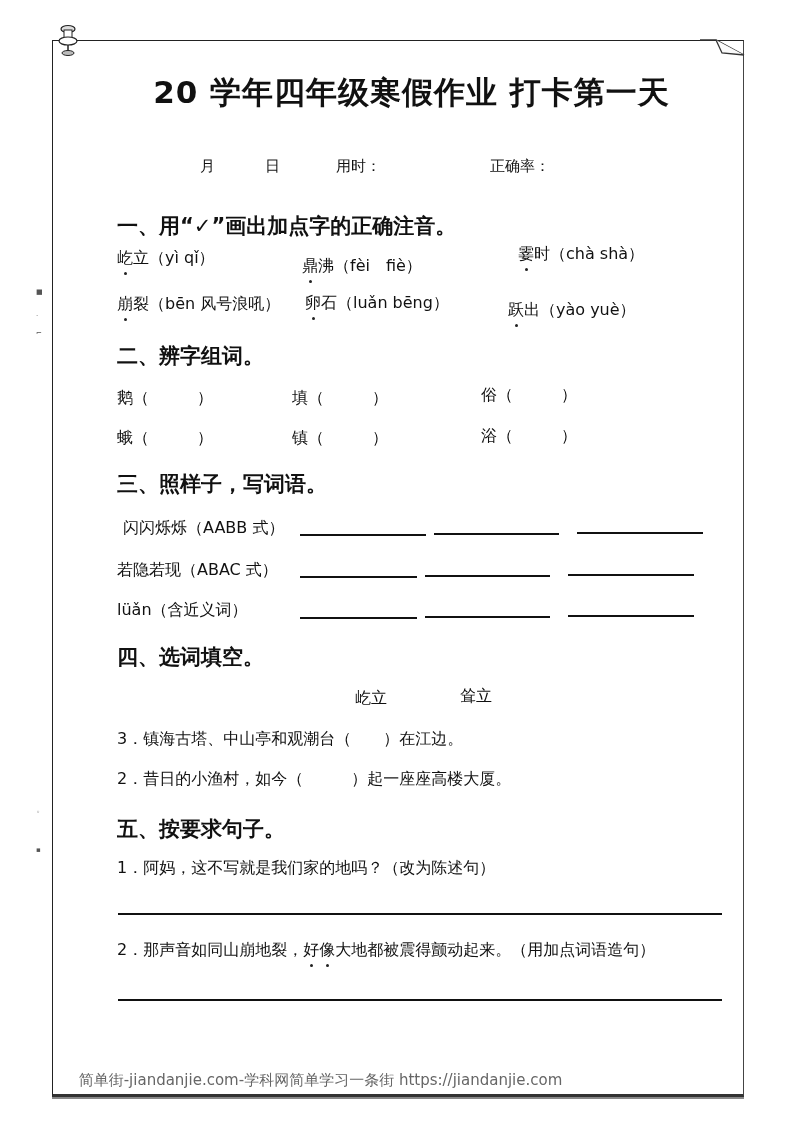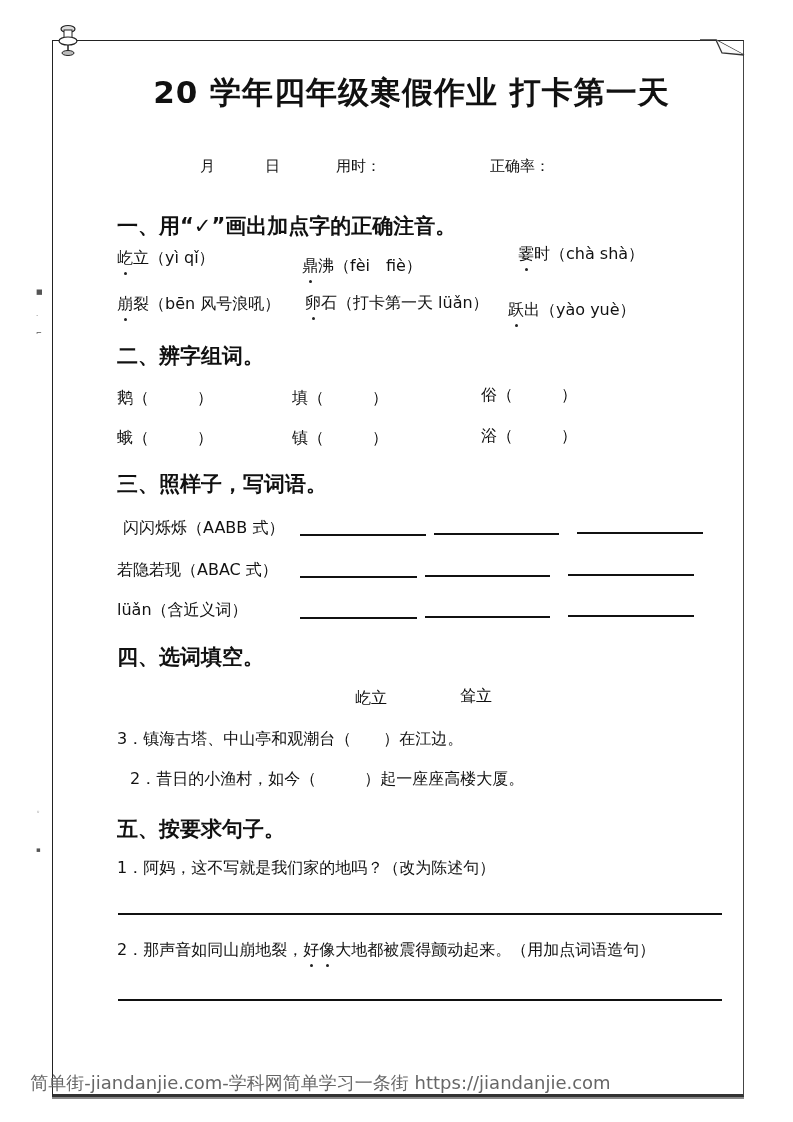--- a/index.html
+++ b/index.html
@@ -32,21 +32,21 @@
   .dot::after {
     content:""; position:absolute; left:50%; bottom:-6px; width:3px; height:3px;
     margin-left:-1.5px; background:#222; border-radius:50%;
   }
   .blank {
     position:absolute; height:0; border-top:2px solid #111;
   }
   .long-line { position:absolute; left:118px; width:604px; border-top:2px solid #111; height:0; }
   .footer {
     position:absolute; top:1071px; left:0; width:641px; text-align:center;
-    font-size:18px; color:#666;
+    font-size:15px; color:#666;
   }
 </style>
 </head>
 <body>
 
 <div class="sheet"></div>
 
 <svg class="fold" viewBox="0 0 46 28">
   <polyline points="0,12 16,12 44,27" fill="none" stroke="#333" stroke-width="1.3"></polyline>
   <polyline points="16,12 22,25 44,27" fill="#fafafa" stroke="#333" stroke-width="1.3"></polyline>
@@ -71,21 +71,21 @@
 <span class="meta" style="left:200px">月</span>
 <span class="meta" style="left:265px">日</span>
 <span class="meta" style="left:336px">用时：</span>
 <span class="meta" style="left:490px">正确率：</span>
 
 <div class="h" style="top:212px">一、用“✓”画出加点字的正确注音。</div>
 <div class="t" style="left:117px;top:248px"><span class="dot">屹</span><span>立</span><span>（yì qǐ）</span></div>
 <div class="t" style="left:302px;top:256px"><span class="dot">鼎</span><span>沸</span><span>（fèi　fiè）</span></div>
 <div class="t" style="left:518px;top:244px"><span class="dot">霎</span><span>时</span><span>（chà shà）</span></div>
 <div class="t" style="left:117px;top:294px"><span class="dot">崩</span><span>裂</span><span>（bēn 风号浪吼）</span></div>
-<div class="t" style="left:305px;top:293px"><span class="dot">卵</span><span>石</span><span>（打卡第一天 lüǎn）</span></div>
+<div class="t" style="left:305px;top:293px"><span class="dot">卵</span><span>石</span><span>（luǎn bēng）</span></div>
 <div class="t" style="left:508px;top:300px"><span class="dot">跃</span><span>出</span><span>（yào yuè）</span></div>
 
 <div class="h" style="top:342px">二、辨字组词。</div>
 <div class="t" style="left:117px;top:388px"><span>鹅</span><span>（　　　）</span></div>
 <div class="t" style="left:292px;top:388px"><span>填</span><span>（　　　）</span></div>
 <div class="t" style="left:481px;top:385px"><span>俗</span><span>（　　　）</span></div>
 <div class="t" style="left:117px;top:428px"><span>蛾</span><span>（　　　）</span></div>
 <div class="t" style="left:292px;top:428px"><span>镇</span><span>（　　　）</span></div>
 <div class="t" style="left:481px;top:426px"><span>浴</span><span>（　　　）</span></div>
 
@@ -102,21 +102,21 @@
 
 <div class="t" style="left:117px;top:600px">lüǎn（含近义词）</div>
 <div class="blank" style="left:300px;top:617px;width:117px"></div>
 <div class="blank" style="left:425px;top:616px;width:125px"></div>
 <div class="blank" style="left:568px;top:615px;width:126px"></div>
 
 <div class="h" style="top:643px">四、选词填空。</div>
 <div class="t" style="left:355px;top:688px">屹立</div>
 <div class="t" style="left:460px;top:686px">耸立</div>
 <div class="t" style="left:117px;top:729px">3．镇海古塔、中山亭和观潮台（　　）在江边。</div>
-<div class="t" style="left:130px;top:769px">2．昔日的小渔村，如今（　　　）起一座座高楼大厦。</div>
+<div class="t" style="left:117px;top:769px">2．昔日的小渔村，如今（　　　）起一座座高楼大厦。</div>
 
 <div class="h" style="top:815px">五、按要求句子。</div>
 <div class="t" style="left:117px;top:858px">1．阿妈，这不写就是我们家的地吗？（改为陈述句）</div>
 <div class="long-line" style="top:913px"></div>
 <div class="t" style="left:117px;top:940px"><span>2．那声音如同山崩地裂，</span><span class="dot">好</span><span class="dot">像</span><span>大地都被震得颤动起来。（用加点词语造句）</span></div>
 <div class="long-line" style="top:999px"></div>
 
 <div class="footer">简单街-jiandanjie.com-学科网简单学习一条街 https://jiandanjie.com</div>
 
 </body></html>

